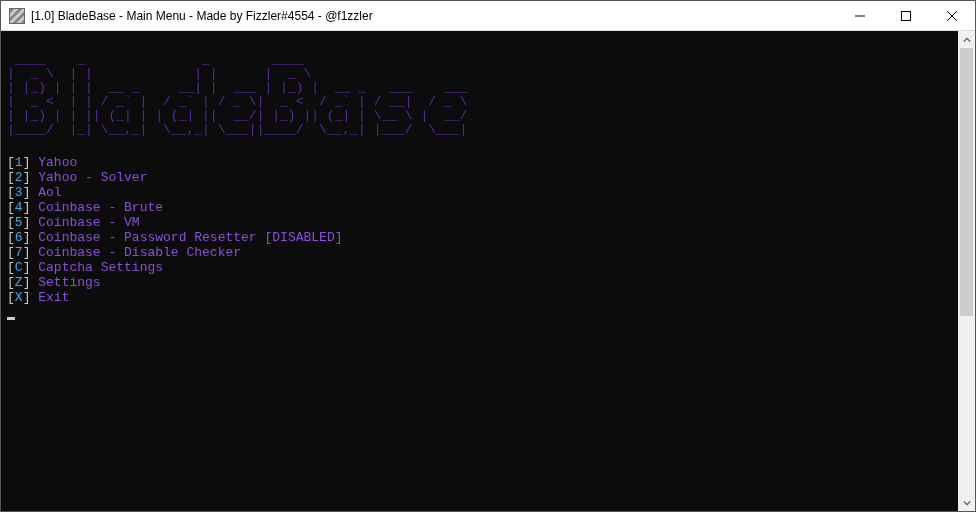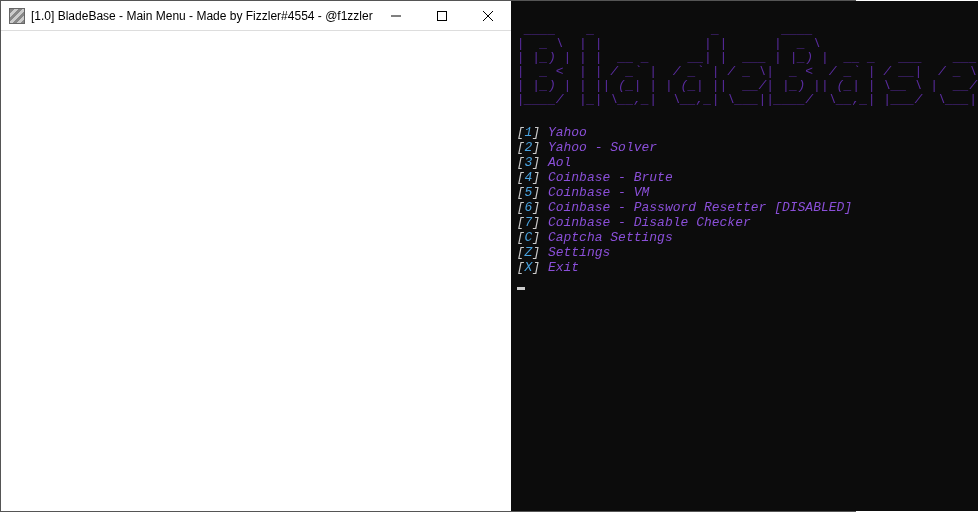--- a/index.html
+++ b/index.html
@@ -4,26 +4,26 @@
 <style>
   * { margin: 0; padding: 0; box-sizing: border-box; }
   body {
     width: 978px;
     height: 512px;
     background: #fff;
     font-family: "Segoe UI", Tahoma, sans-serif;
     overflow: hidden;
   }
   .window {
-    width: 856px;
+    width: 976px;
     height: 512px;
     border: 1px solid #555;
     background: #fff;
     display: flex;
-    flex-direction: row;
+    flex-direction: column;
   }
   .titlebar {
     height: 30px;
     background: #fff;
     display: flex;
     align-items: center;
     border-bottom: 1px solid #ddd;
   }
   .titlebar-icon {
     width: 16px;
@@ -53,21 +53,20 @@
     font-size: 10px;
     color: #000;
     background: #fff;
   }
   .win-btn svg { width: 10px; height: 10px; }
   .client {
     flex: 1;
     display: flex;
     background: #6d28d9;
     position: relative;
-    font-style: italic;
   }
   .console {
     flex: 1;
     background: #0c0c0c;
     color: #ccc;
     font-family: Consolas, "Courier New", monospace;
     font-size: 13px;
     line-height: 15px;
     padding: 4px 6px;
     white-space: pre;

